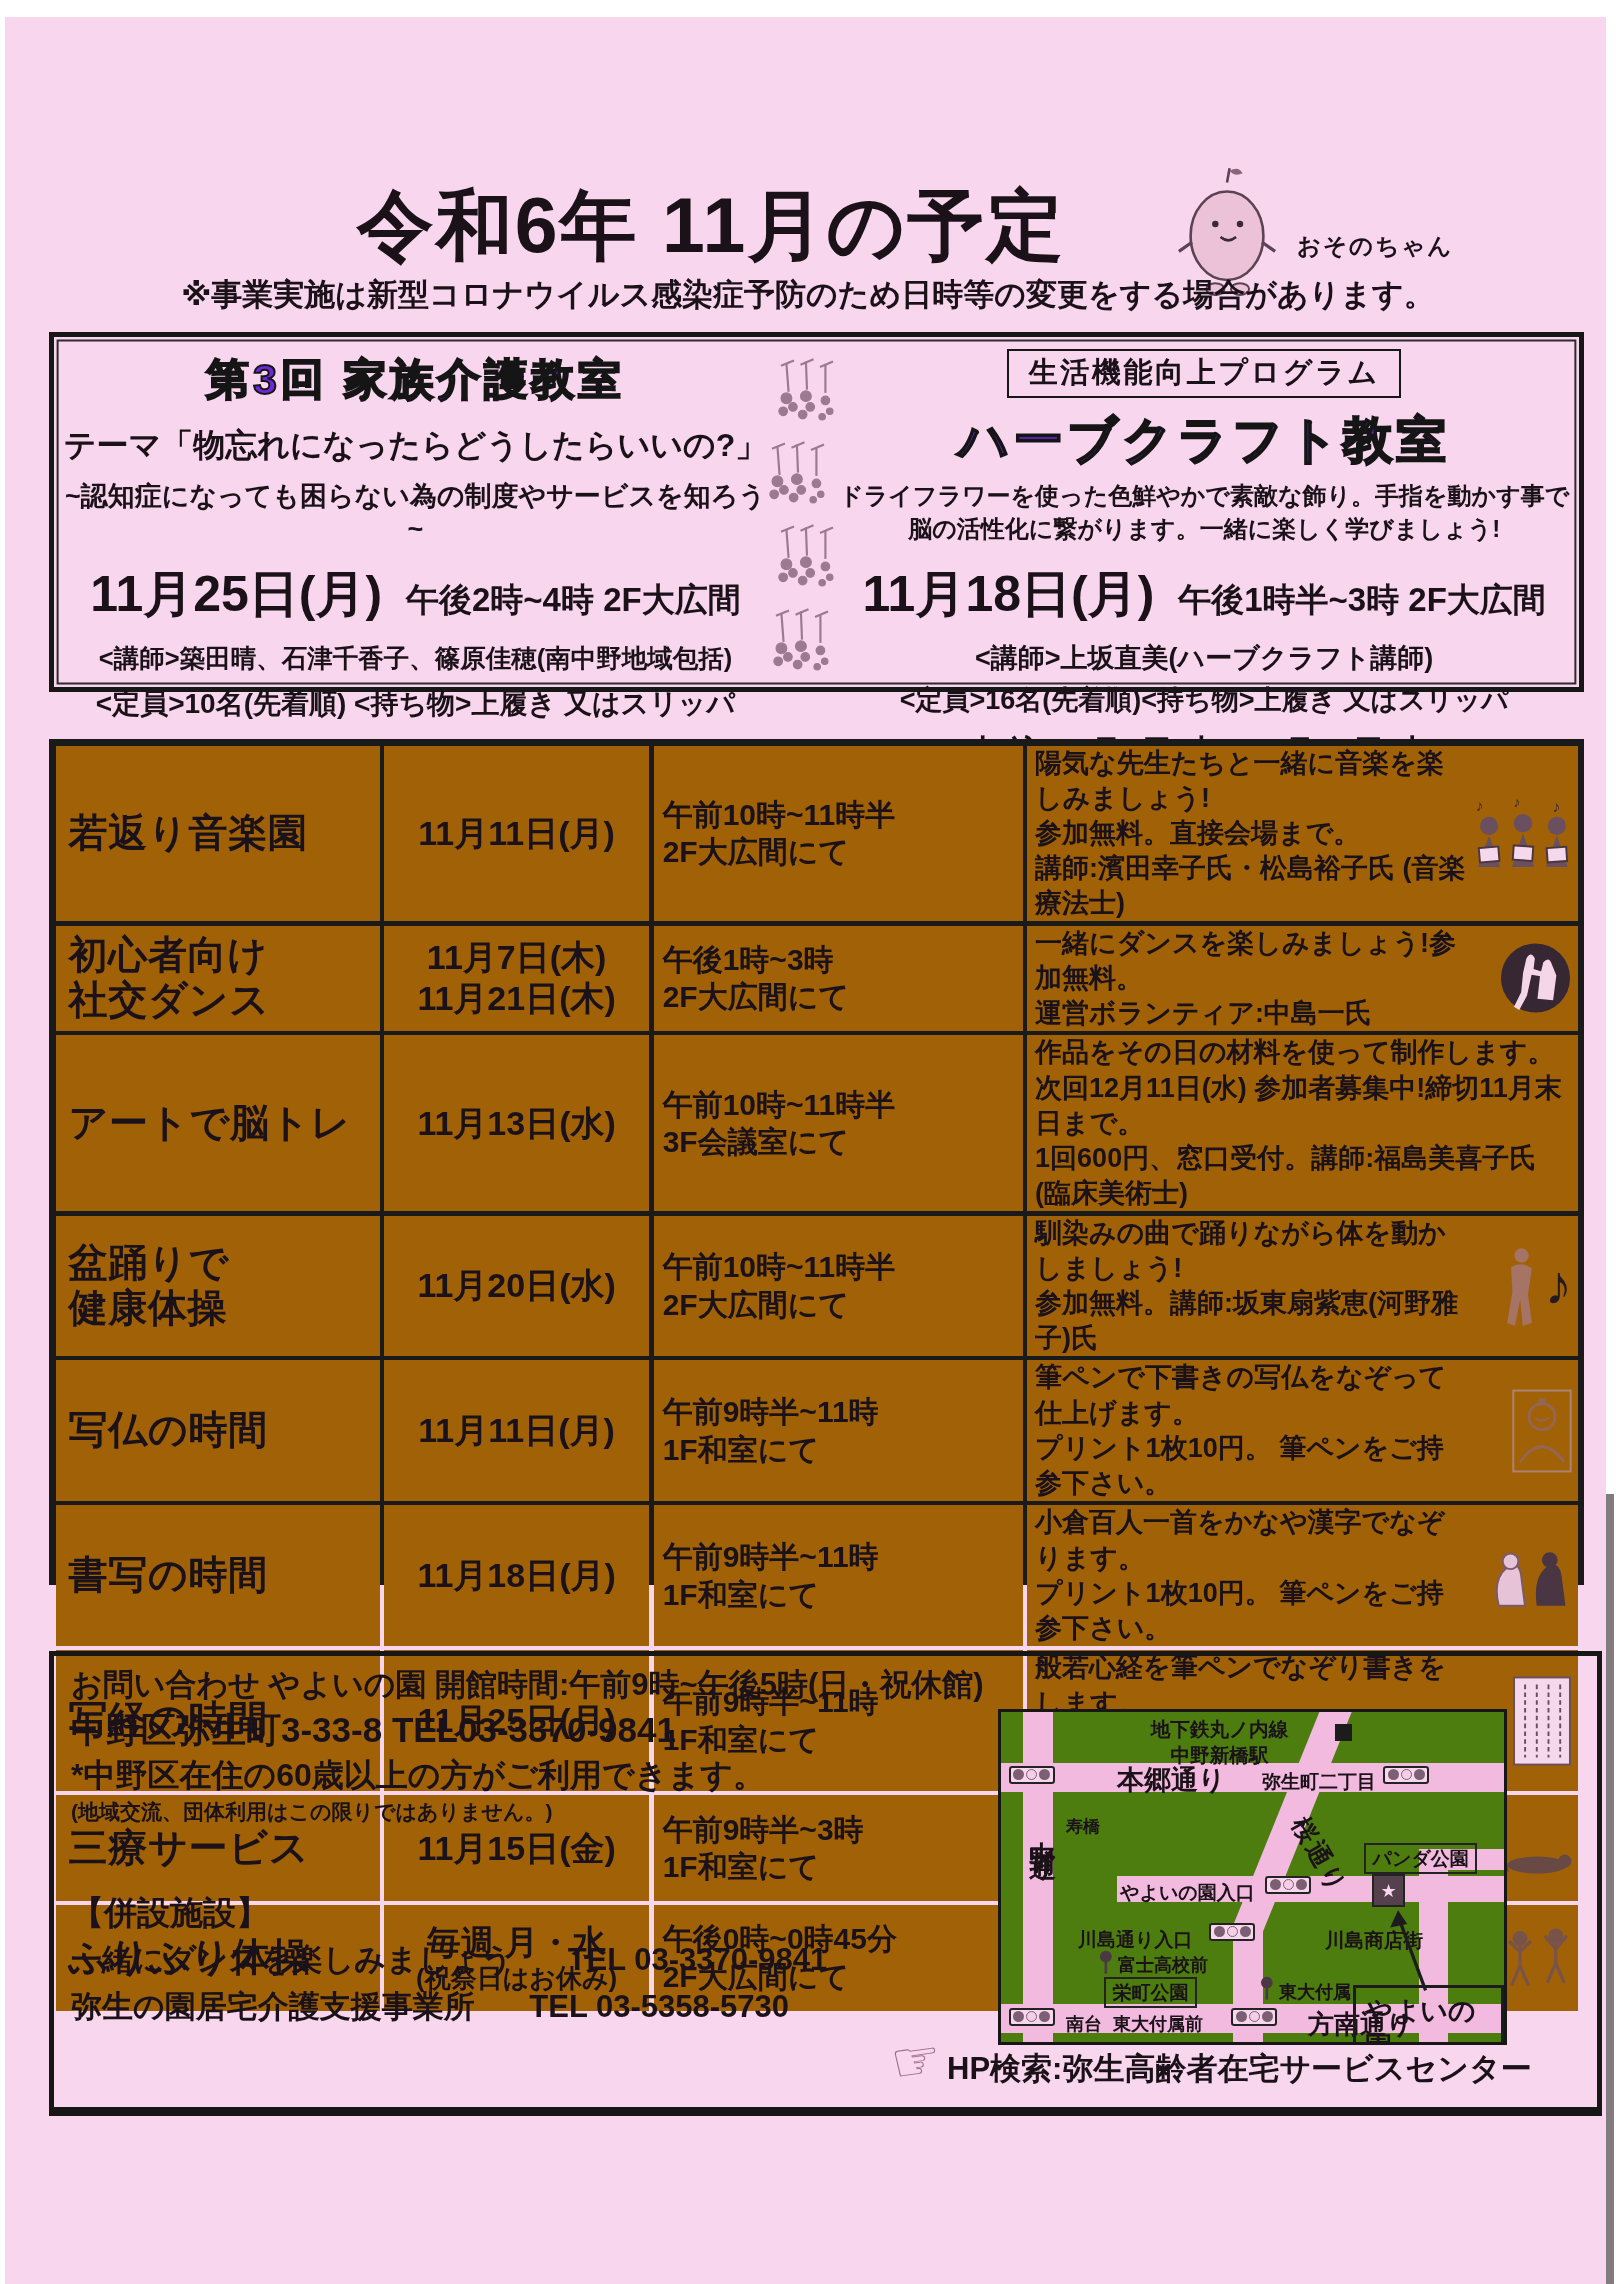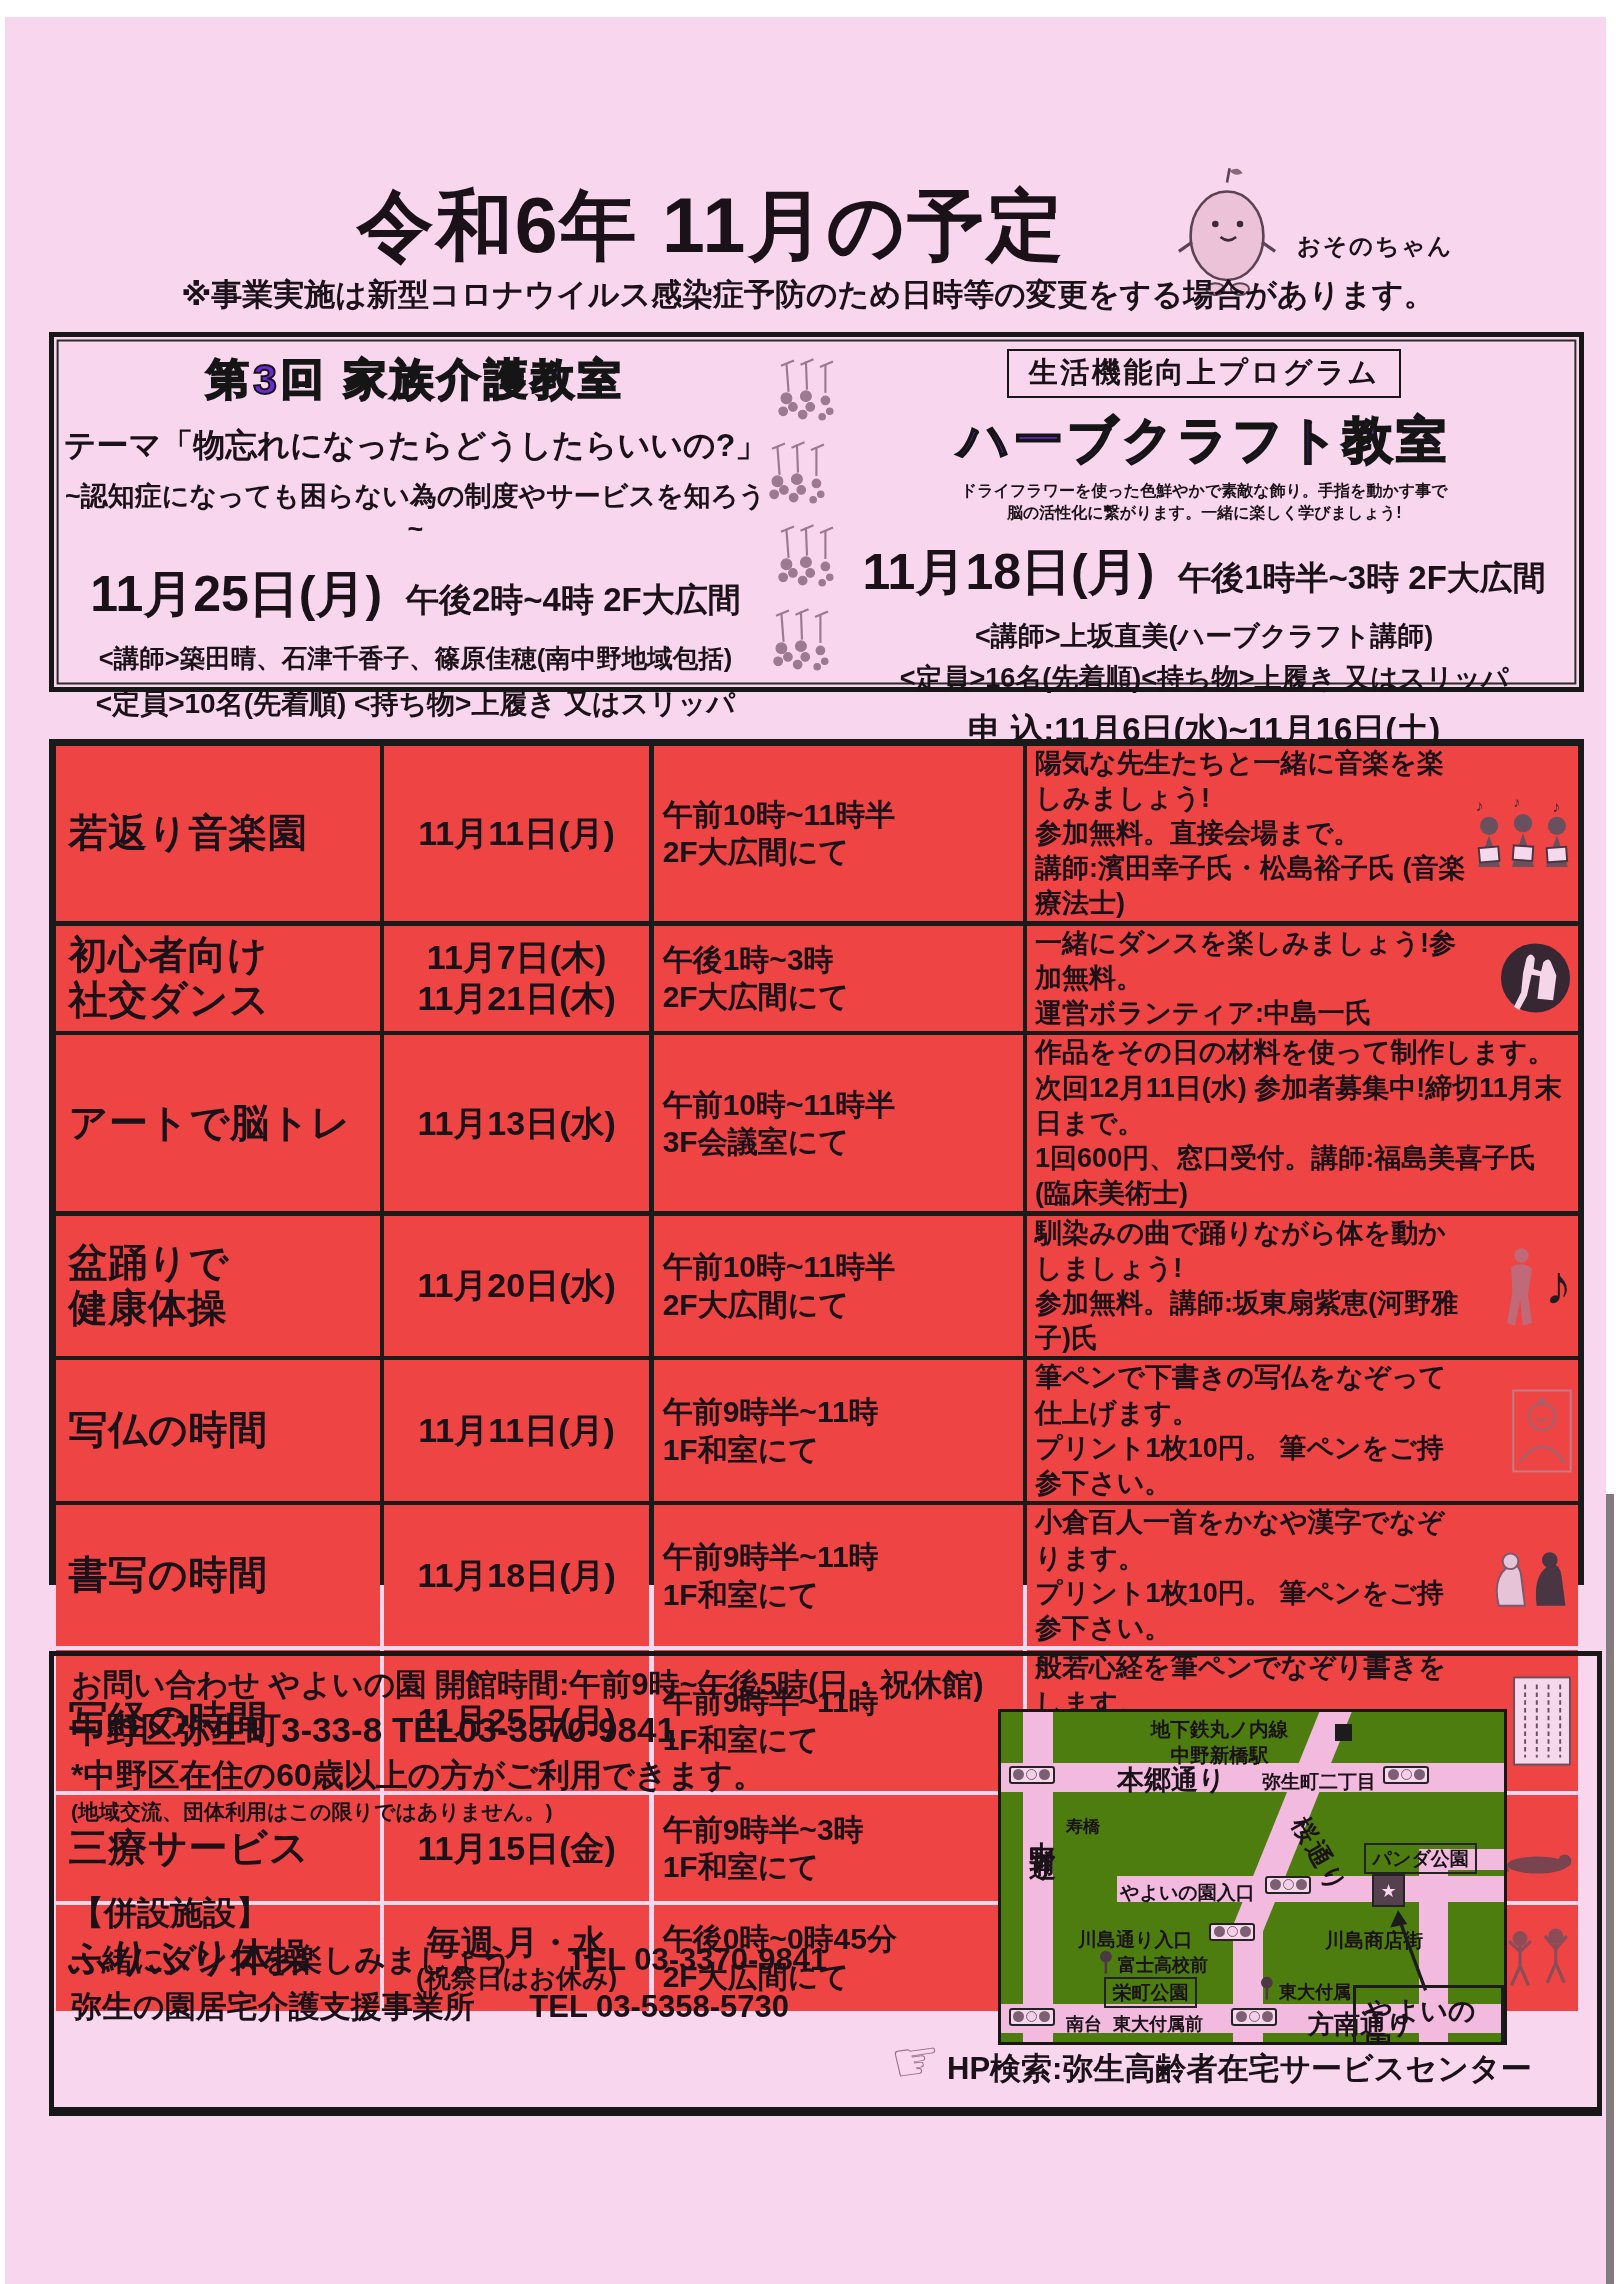--- a/index.html
+++ b/index.html
@@ -30,35 +30,35 @@
   .date-big { font-size:50px; font-weight:900; }
   .date-time { font-size:33px; font-weight:700; margin-left:21px; }
   .pl-lect { font-size:25.5px; font-weight:800; margin-top:13px; }
   .pl-cap  { font-size:28px; font-weight:800; margin-top:9px; }
   .pl-apply{ font-size:33px; font-weight:900; margin-top:17px; }
   .pl-note { font-size:27px; font-weight:800; margin-top:5.2px; }
 
   .badge { display:inline-block; border:2.6px solid #171717; padding:2.6px 19.6px; font-size:29px;
            font-weight:900; letter-spacing:2.6px; margin-top:7.8px; }
   .pr-title { font-size:50px; letter-spacing:3.9px; margin-top:9px; }
-  .pr-desc { font-size:16px; font-weight:800; margin-top:6.5px; line-height:1.35; }
+  .pr-desc { font-size:24px; font-weight:800; margin-top:6.5px; line-height:1.35; }
   .pr-lect { font-size:27px; font-weight:800; margin-top:11.7px; }
   .pr-cap  { font-size:27px; font-weight:800; margin-top:6.5px; }
   .pr-apply{ font-size:33px; font-weight:900; margin-top:11.7px; }
   .pr-note { font-size:26px; font-weight:800; margin-top:3.9px; }
 
   .flowers { position:absolute; left:719px; top:18px; width:78px; height:321px;
              display:flex; flex-direction:column; gap:11.7px; }
   .flowers svg:nth-child(2){ margin-left:-9px; } .flowers svg:nth-child(4){ margin-left:-5.2px; }
 
   
   .sched { position:absolute; left:49px; top:739px; width:1535px; height:846px;
            background:#1a1a1a; display:grid; grid-template-columns:324px 265px 369px 1fr;
            grid-template-rows:repeat(9,1fr); gap:4.6px; padding:6.5px; }
-  .cell { background:#ef4444; display:flex; flex-direction:column; justify-content:center; }
+  .cell { background:#a16207; display:flex; flex-direction:column; justify-content:center; }
   .cname { font-size:39px; font-weight:900; padding-left:13px; letter-spacing:0.7px; line-height:1.15; }
   .cdate { font-size:34px; font-weight:900; text-align:center; line-height:1.2; }
   .cdate .small { font-size:26px; }
   .ctime { font-size:30px; font-weight:900; padding-left:9px; line-height:1.25; }
   .cdesc { font-size:27px; font-weight:800; padding-left:7.8px; padding-right:108px; line-height:1.3; position:relative; }
   .cdesc.no-icon { padding-right:7.8px; }
   .icon-wrap { position:absolute; right:5.2px; top:50%; transform:translateY(-50%); display:flex; align-items:center; gap:3.9px; }
   .note-glyph { font-size:55px; font-weight:700; color:#241a20; }
 
   

